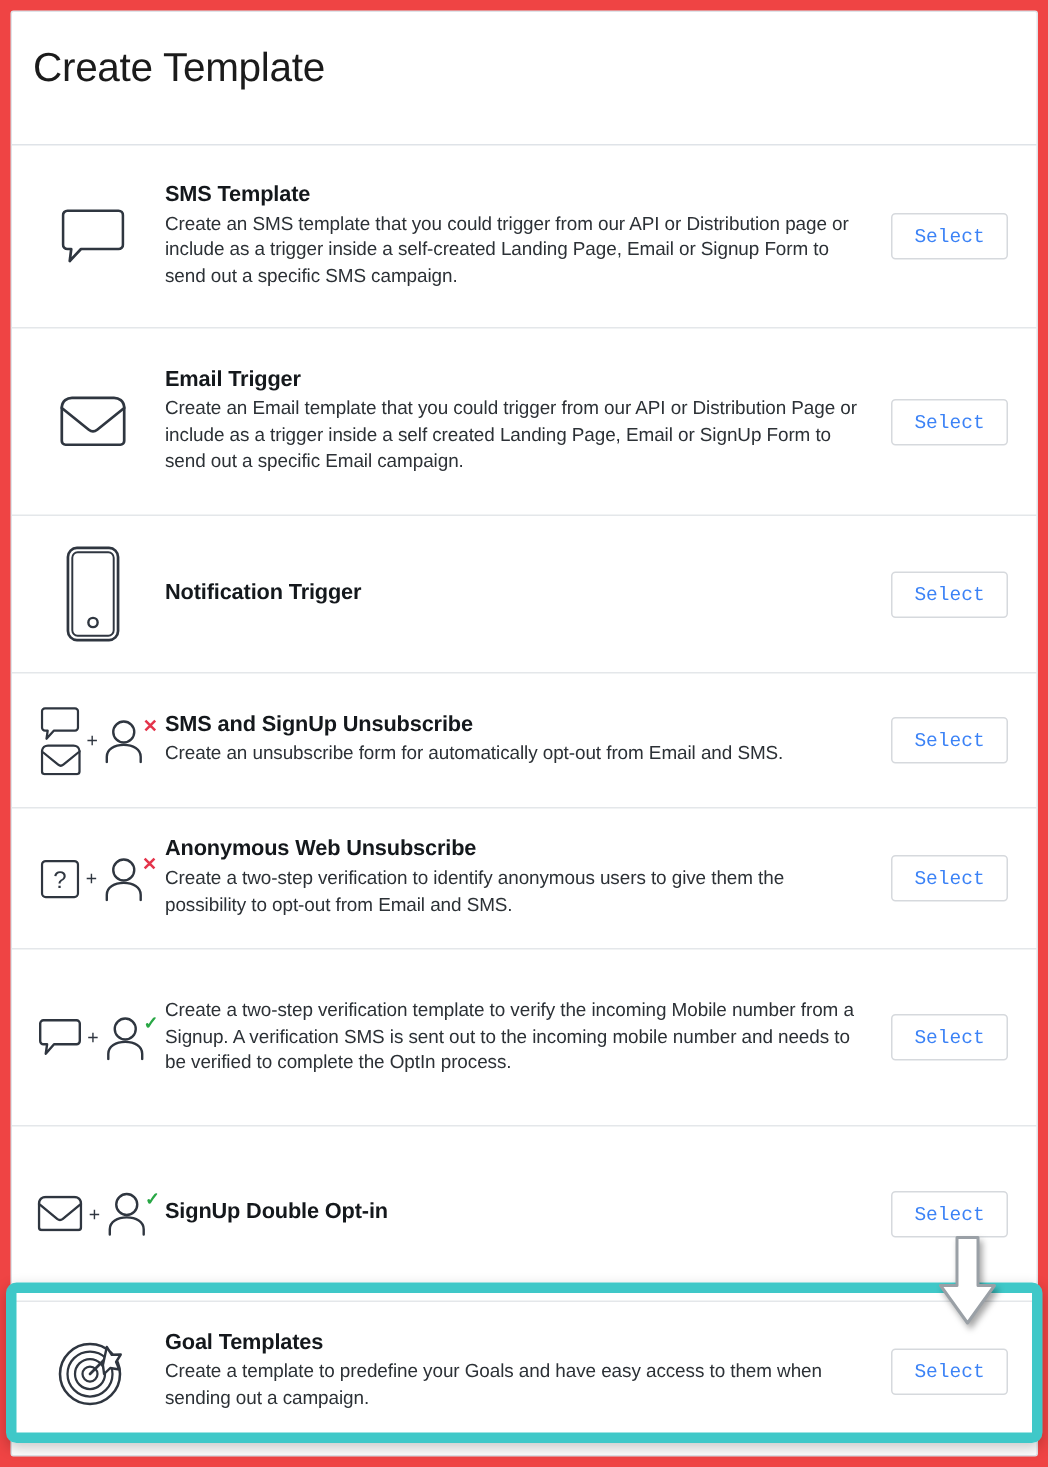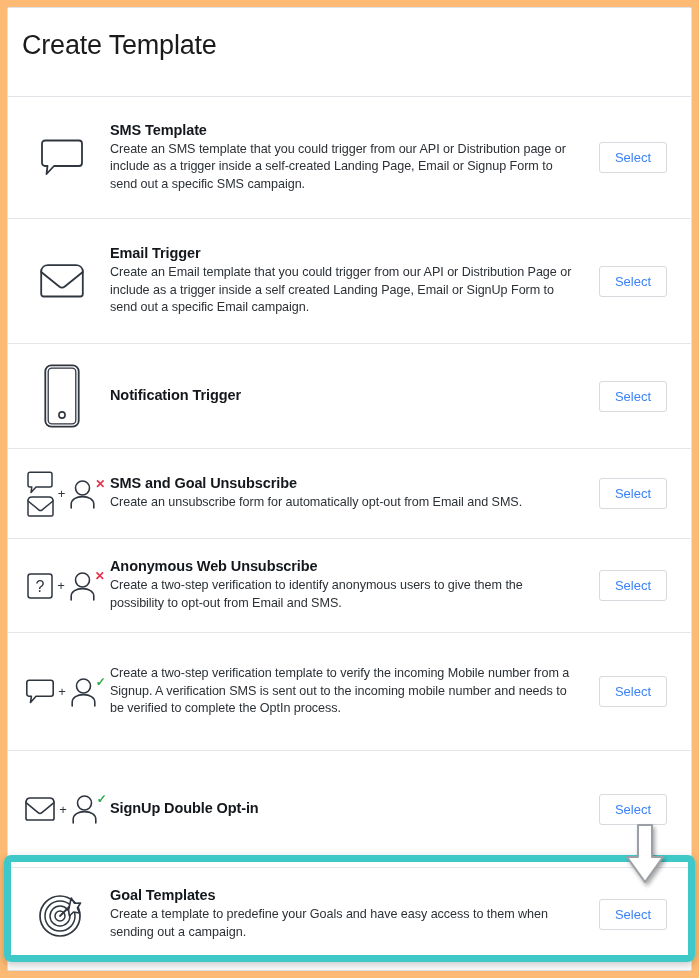--- a/index.html
+++ b/index.html
@@ -6,21 +6,21 @@
   html, body {
     margin: 0; padding: 0;
     width: 699px; height: 978px;
     background: #eff2f6;
     font-family: "Liberation Sans", sans-serif;
     overflow: hidden;
   }
   #page {
     position: relative;
     width: 699px; height: 978px;
-    background: #fdba74;
+    background: #ef4444;
   }
   .card {
     position: absolute;
     left: 7px; top: 7px;
     width: 685px;
     min-height: 964px;
     background: #ffffff;
     border: 1px solid #dfe3e8;
     border-radius: 2px;
   }
@@ -87,21 +87,21 @@
   .select-btn {
     display: inline-block;
     border: 1px solid #d6d9dd;
     border-radius: 3px;
     background: #fff;
     color: #3b82f6;
     font-size: 13px;
     padding: 8px 15px;
     line-height: 1;
     cursor: pointer;
-    font-family: Liberation Sans, sans-serif;
+    font-family: Liberation Mono, monospace;
   }
 
   
   .icon-combo {
     display: flex;
     align-items: center;
     justify-content: center;
     gap: 2px;
   }
   .icon-stack {
@@ -238,21 +238,21 @@
             <span class="badge-wrap">
               <svg width="28" height="30" viewBox="0 0 28 30">
                 <circle cx="13.5" cy="9" r="7" fill="none" stroke="#2f3640" stroke-width="1.6"></circle>
                 <path d="M2.2 29 v-3.5 C2.2 20.5 7.3 17.6 13.5 17.6 S24.8 20.5 24.8 25.5 V29" fill="none" stroke="#2f3640" stroke-width="1.6" stroke-linecap="round"></path>
               </svg>
               <span class="badge-mark mark-x">✕</span>
             </span>
           </div>
         </div>
         <div class="row-body">
-          <div class="row-title">SMS and Goal Unsubscribe</div>
+          <div class="row-title">SMS and SignUp Unsubscribe</div>
           <div class="row-desc">Create an unsubscribe form for automatically opt-out from Email and SMS.</div>
         </div>
         <div class="row-action">
           <button class="select-btn">Select</button>
         </div>
       </div>
 
       <div class="row" style="height:94px">
         <div class="row-icon">
           <div class="icon-combo">

